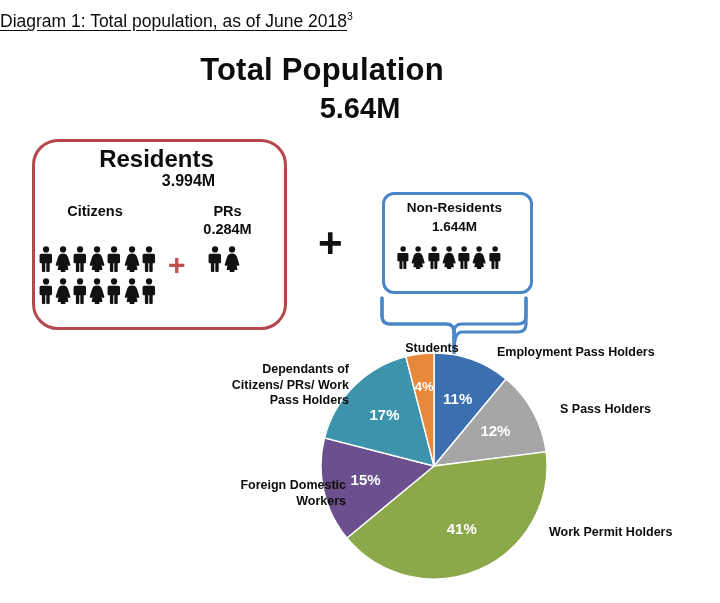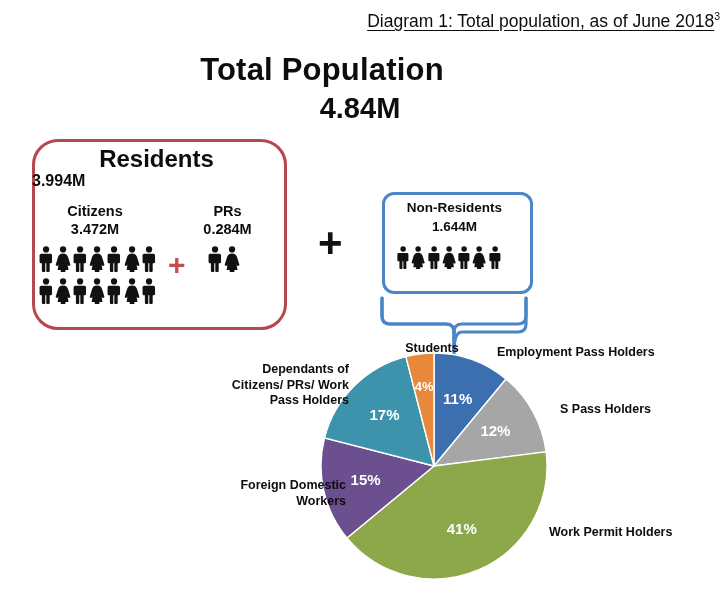--- a/index.html
+++ b/index.html
@@ -9,21 +9,21 @@
     font-family:"Liberation Sans", sans-serif;
     color:#0d0d0d;
     position:relative;
     overflow:hidden;
   }
   .stage{position:absolute;left:0;top:0;width:720px;height:603px;}
 
   
   .diagram-title{
     position:absolute;left:0;top:10px;width:720px;
-    text-align:right;font-size:17.5px;font-weight:400;
+    text-align:left;font-size:17.5px;font-weight:400;
   }
   .diagram-title .u{
     text-decoration:underline;text-underline-offset:3px;
   }
   .diagram-title sup{font-size:10.5px;vertical-align:super;}
 
   .total-pop{
     position:absolute;left:0;top:52px;width:644px;
     text-align:center;font-size:31px;font-weight:bold;letter-spacing:0.2px;
   }
@@ -35,22 +35,22 @@
   
   .residents-box{
     position:absolute;left:32px;top:139px;width:249px;height:185px;
     border:3px solid #b5474d;border-radius:26px;background:#fff;
   }
   .residents-title{
     position:absolute;left:32px;top:145px;width:249px;text-align:center;
     font-size:24px;font-weight:bold;
   }
   .residents-num{
-    position:absolute;left:32px;top:172px;width:249px;text-align:left;
-    font-size:16px;font-weight:bold;
+    position:absolute;left:32px;top:172px;width:249px;text-align:center;
+    font-size:16px;font-weight:bold;padding-left:32px;
   }
   .citizens-label{
     position:absolute;left:40px;top:203px;width:110px;text-align:center;
     font-size:14.5px;font-weight:bold;
   }
   .citizens-num{
     position:absolute;left:40px;top:221px;width:110px;text-align:center;
     font-size:14.5px;font-weight:bold;
   }
   .prs-label{
@@ -121,27 +121,26 @@
 </head>
 <body>
 
 <div class="stage">
 
   <div class="diagram-title">
     <span class="u">Diagram 1: Total population, as of June 2018</span><sup>3</sup>
   </div>
 
   <div class="total-pop">Total Population</div>
-  <div class="total-num">4.84M</div>
+  <div class="total-num">5.64M</div>
 
   <div class="residents-box"></div>
   <div class="residents-title">Residents</div>
   <div class="residents-num">3.994M</div>
   <div class="citizens-label">Citizens</div>
-  <div class="citizens-num">3.472M</div>
   <div class="prs-label">PRs</div>
   <div class="prs-num">0.284M</div>
 
   <div class="people-row citizens-row1">
       <svg width="16.12" height="26" viewBox="0 0 62 100" class="figure">
         <g fill="#111111">
           <circle cx="31" cy="13" r="12"></circle>
           <path d="M14 30 h34 a6 6 0 0 1 6 6 v26 a4 4 0 0 1 -4 4 h-5 v30 a4 4 0 0 1 -4 4 h-6 a3 3 0 0 1 -3 -3 v-31 h-4 v31 a3 3 0 0 1 -3 3 h-6 a4 4 0 0 1 -4 -4 v-30 h-5 a4 4 0 0 1 -4 -4 v-26 a6 6 0 0 1 6 -6 z"></path>
         </g>
       </svg>

